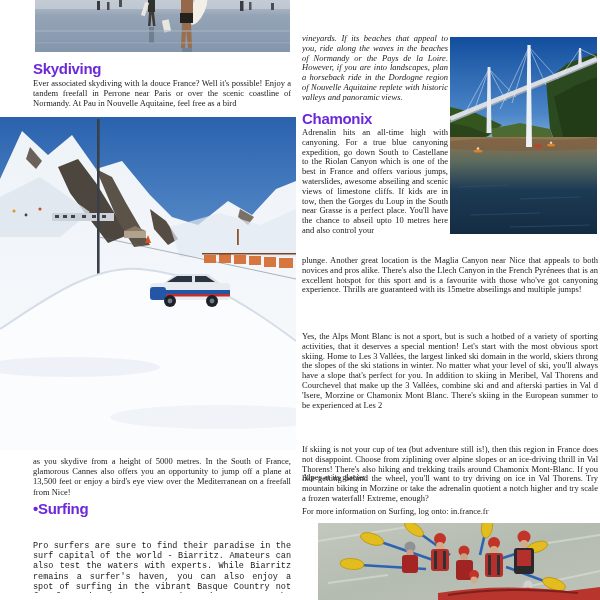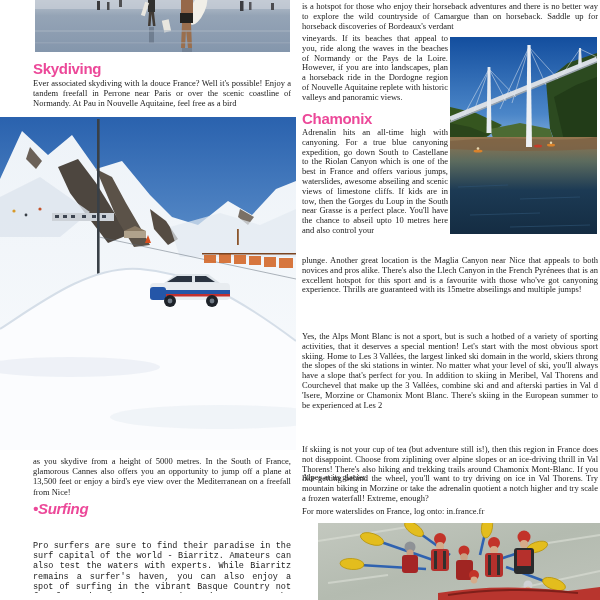--- a/index.html
+++ b/index.html
@@ -1,21 +1,21 @@
 <!DOCTYPE html>
 <html><head>
 <meta charset="utf-8">
 <style>
   html,body{margin:0;padding:0;background:#ffffff;}
   .page{position:relative;width:600px;height:600px;background:#ffffff;overflow:hidden;
         font-family:"Liberation Serif",serif;color:#1b1b1b;}
   .photo{position:absolute;overflow:hidden;}
   .photo svg{display:block;width:100%;height:100%;}
   .heading{position:absolute;font-family:"Liberation Sans",sans-serif;font-weight:700;
-           color:#ec4899;font-size:15px;letter-spacing:-0.3px;white-space:nowrap;}
+           color:#6d28d9;font-size:15px;letter-spacing:-0.3px;white-space:nowrap;}
   .body{position:absolute;font-size:8.5px;text-align:justify;color:#1b1b1b;overflow:hidden;}
   .lc{line-height:10.2px;width:258px;left:33px;}
   .rc{line-height:9.8px;}
   .rc-wide{left:302px;width:296px;}
   .rc-narrow{left:302px;width:146px;}
   .lastline-left{text-align-last:left;}
 </style>
 </head>
 <body>
 
@@ -132,27 +132,26 @@
         <circle cx="20" cy="28" r="6" fill="#1d2229"></circle>
         <circle cx="62" cy="28" r="6" fill="#1d2229"></circle>
         <circle cx="20" cy="28" r="2.4" fill="#707a86"></circle>
         <circle cx="62" cy="28" r="2.4" fill="#707a86"></circle>
       </g>
     </svg>
   </div>
 
   <div class="body lc" style="top:456px;height:43px;">as you skydive from a height of 5000 metres. In the South of France, glamorous Cannes also offers you an opportunity to jump off a plane at 13,500 feet or enjoy a bird's eye view over the Mediterranean on a freefall from Nice!</div>
 
-  <div class="heading" style="left:33px;top:500px;font-style:italic;">•Surfing</div>
+  <div class="heading" style="left:33px;top:500px;">•Surfing</div>
   <div class="body lc" style="top:541px;height:52px;font-family:Liberation Mono, monospace;">Pro surfers are sure to find their paradise in the surf capital of the world - Biarritz. Amateurs can also test the waters with experts. While Biarritz remains a surfer's haven, you can also enjoy a spot of surfing in the vibrant Basque Country not far from Biarritz, along Brittany's coast or the sandy beaches in Western France.</div>
 
   <div class="body lc" style="top:591px;height:9px;margin-top:32px;">Battle the waves on white water rafting expeditions on the Arve river</div>
 
-  <div class="body rc rc-wide" style="top:2px;height:30px;">is a hotspot for those who enjoy their horseback adventures and there is no better way to explore the wild countryside of Camargue than on horseback. Saddle up for horseback discoveries of Bordeaux's verdant</div>
-  <div class="body rc rc-narrow" style="top:34px;height:80px;">vineyards. If its beaches that appeal to you, ride along the waves in the beaches of Normandy or the Pays de la Loire. However, if you are into landscapes, plan a horseback ride in the Dordogne region of Nouvelle Aquitaine replete with historic valleys and panoramic views.</div>
+  <div class="body rc rc-narrow" style="top:34px;height:80px;font-style:italic;">vineyards. If its beaches that appeal to you, ride along the waves in the beaches of Normandy or the Pays de la Loire. However, if you are into landscapes, plan a horseback ride in the Dordogne region of Nouvelle Aquitaine replete with historic valleys and panoramic views.</div>
 
   <div class="photo" style="left:450px;top:37px;width:147px;height:197px;">
     <svg viewBox="0 0 147 197" preserveAspectRatio="none">
       <defs>
         <linearGradient id="sky2" x1="0" y1="0" x2="0" y2="1">
           <stop offset="0" stop-color="#134e9e"></stop>
           <stop offset="0.7" stop-color="#4b86c8"></stop>
           <stop offset="1" stop-color="#8cb6e0"></stop>
         </linearGradient>
         <linearGradient id="river" x1="0" y1="0" x2="0" y2="1">
@@ -206,21 +205,21 @@
     </svg>
   </div>
 
   <div class="heading" style="left:302px;top:110px;">Chamonix</div>
   <div class="body rc rc-narrow" style="top:128px;height:125px;">Adrenalin hits an all-time high with canyoning. For a true blue canyoning expedition, go down South to Castellane to the Riolan Canyon which is one of the best in France and offers various jumps, waterslides, awesome abseiling and scenic views of limestone cliffs. If kids are in tow, then the Gorges du Loup in the South near Grasse is a perfect place. You'll have the chance to abseil upto 10 metres here and also control your</div>
   <div class="body rc rc-wide" style="top:256px;height:50px;">plunge. Another great location is the Maglia Canyon near Nice that appeals to both novices and pros alike. There's also the Llech Canyon in the French Pyrénees that is an excellent hotspot for this sport and is a favourite with those who've got canyoning experience. Thrills are guaranteed with its 15metre abseilings and multiple jumps!</div>
 
   <div class="body rc rc-wide" style="top:332px;height:98px;">Yes, the Alps Mont Blanc is not a sport, but is such a hotbed of a variety of sporting activities, that it deserves a special mention! Let's start with the most obvious sport skiing. Home to Les 3 Vallées, the largest linked ski domain in the world, skiers throng the slopes of the ski stations in winter. No matter what your level of ski, you'll always have a slope that's perfect for you. In addition to skiing in Meribel, Val Thorens and Courchevel that make up the 3 Vallées, combine ski and and afterski parties in Val d 'Isere, Morzine or Chamonix Mont Blanc. There's skiing in the European summer to be experienced at Les 2</div>
   <div class="body rc rc-wide lastline-left" style="top:433px;height:10px;margin-top:40px;">Alpes at its glacier.</div>
   <div class="body rc rc-wide" style="top:445px;height:70px;">If skiing is not your cup of tea (but adventure still is!), then this region in France does not disappoint. Choose from ziplining over alpine slopes or an ice-driving thrill in Val Thorens! There's also hiking and trekking trails around Chamonix Mont-Blanc. If you like getting behind the wheel, you'll want to try driving on ice in Val Thorens. Try mountain biking in Morzine or take the adrenalin quotient a notch higher and try scale a frozen waterfall! Extreme, enough?</div>
-  <div class="body rc rc-wide lastline-left" style="top:507px;height:10px;text-align:left;">For more waterslides on France, log onto: in.france.fr</div>
+  <div class="body rc rc-wide lastline-left" style="top:507px;height:10px;text-align:left;">For more information on Surfing, log onto: in.france.fr</div>
 
   <div class="photo" style="left:318px;top:523px;width:282px;height:77px;">
     <svg viewBox="0 0 282 77" preserveAspectRatio="none">
       <defs>
         <linearGradient id="water" x1="0" y1="0" x2="1" y2="1">
           <stop offset="0" stop-color="#c3c8bf"></stop>
           <stop offset="0.5" stop-color="#b4bbb0"></stop>
           <stop offset="1" stop-color="#bec3ba"></stop>
         </linearGradient>
       </defs>

